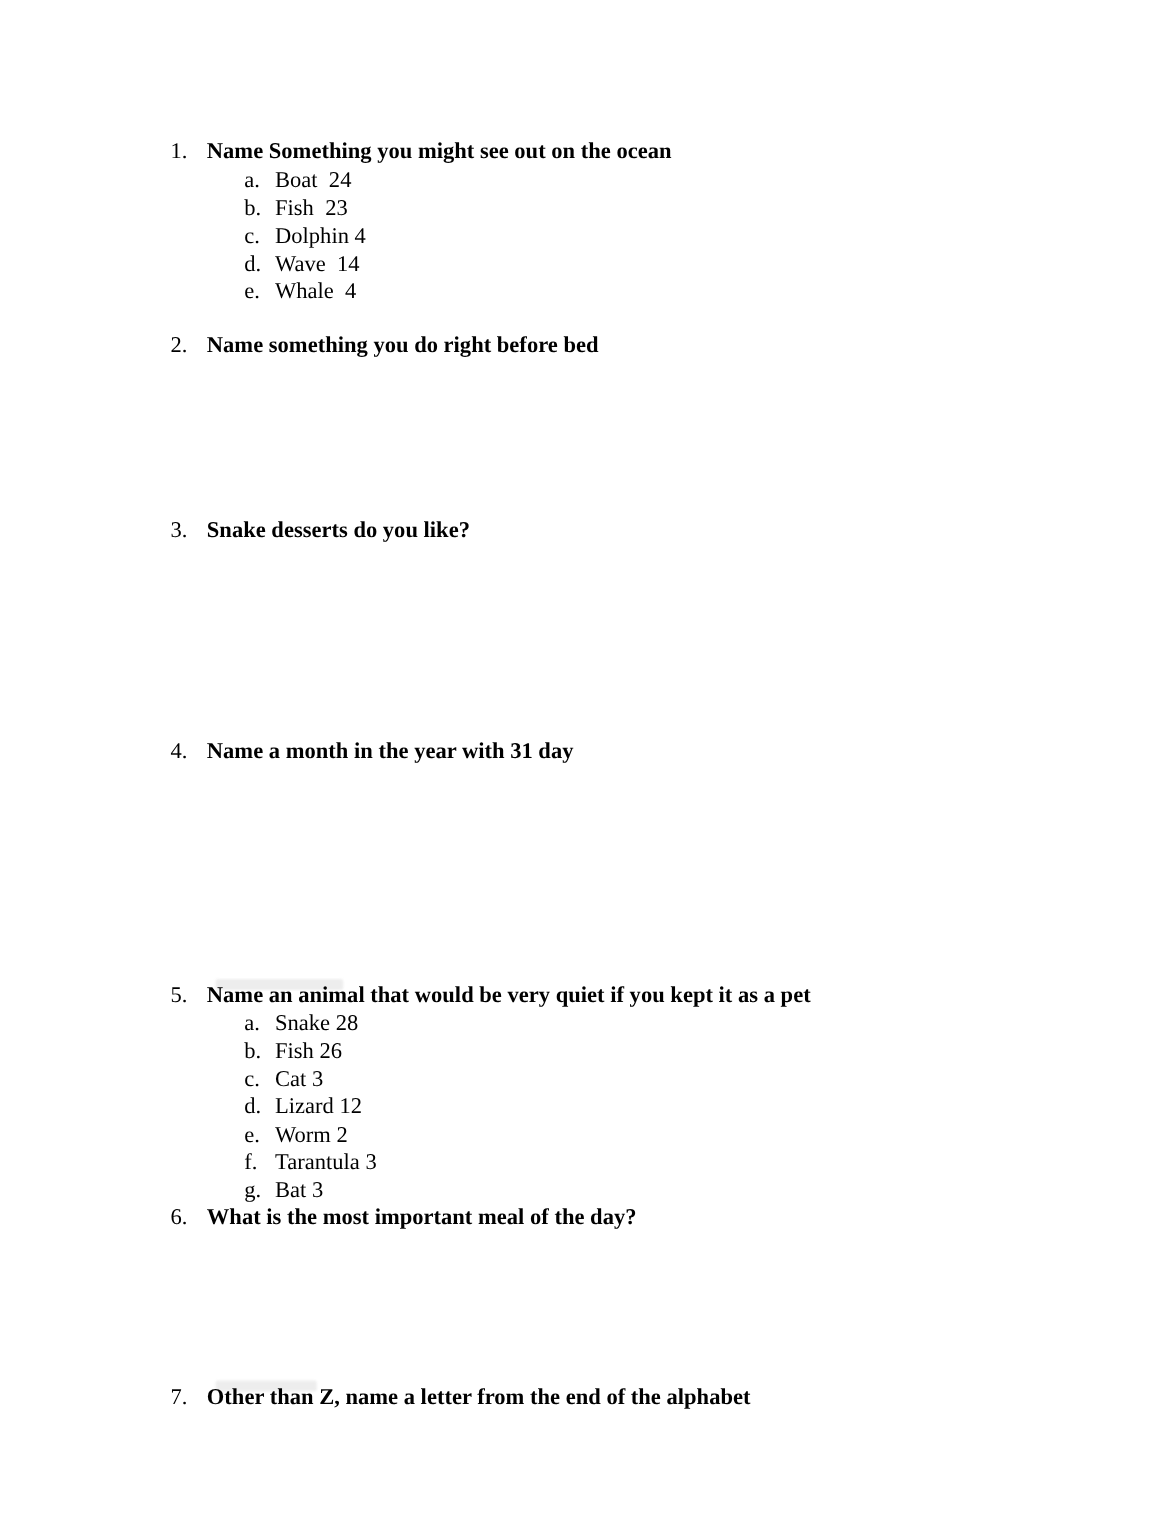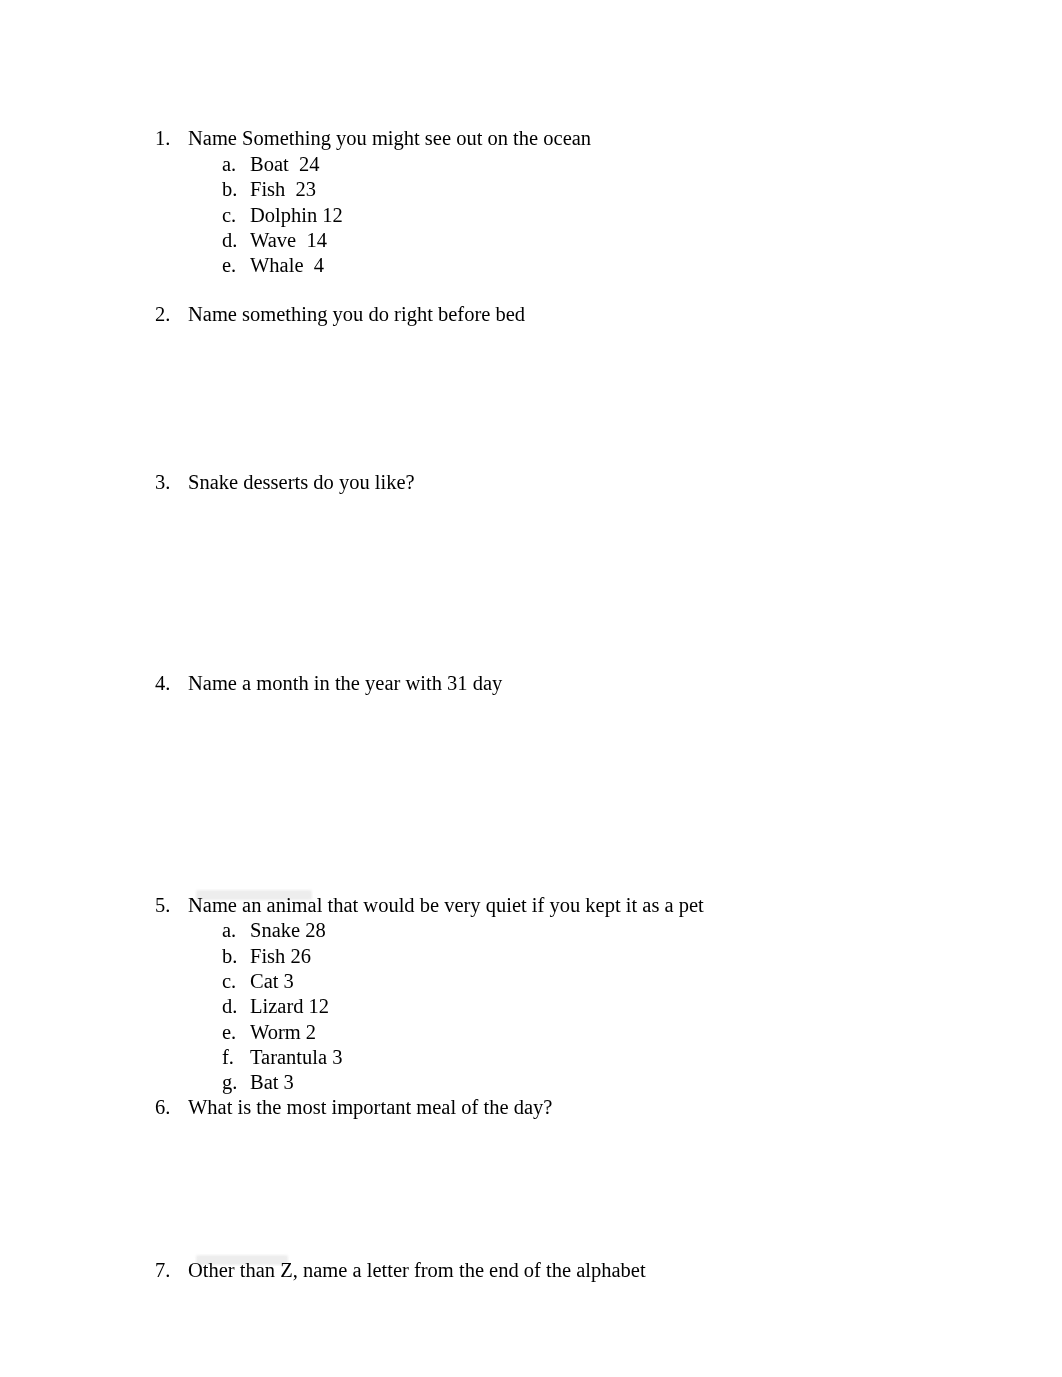--- a/index.html
+++ b/index.html
@@ -25,20 +25,21 @@
     line-height: 25px;
     white-space: pre;
   }
   .q-marker {
     width: 33px;
     flex: 0 0 33px;
     text-align: left;
   }
   .q-text {
     text-align: left;
+    font-weight: bold;
   }
   
   .a-row {
     position: absolute;
     display: flex;
     align-items: baseline;
     font-size: 20.5px;
     line-height: 25px;
     white-space: pre;
   }
@@ -75,21 +76,21 @@
   <div class="a-row" style="left:222px; top:152px;">
     <span class="a-marker">a.</span>
     <span class="a-text">Boat  24</span>
   </div>
   <div class="a-row" style="left:222px; top:177px;">
     <span class="a-marker">b.</span>
     <span class="a-text">Fish  23</span>
   </div>
   <div class="a-row" style="left:222px; top:203px;">
     <span class="a-marker">c.</span>
-    <span class="a-text">Dolphin 12</span>
+    <span class="a-text">Dolphin 4</span>
   </div>
   <div class="a-row" style="left:222px; top:228px;">
     <span class="a-marker">d.</span>
     <span class="a-text">Wave  14</span>
   </div>
   <div class="a-row" style="left:222px; top:253px;">
     <span class="a-marker">e.</span>
     <span class="a-text">Whale  4</span>
   </div>
 

